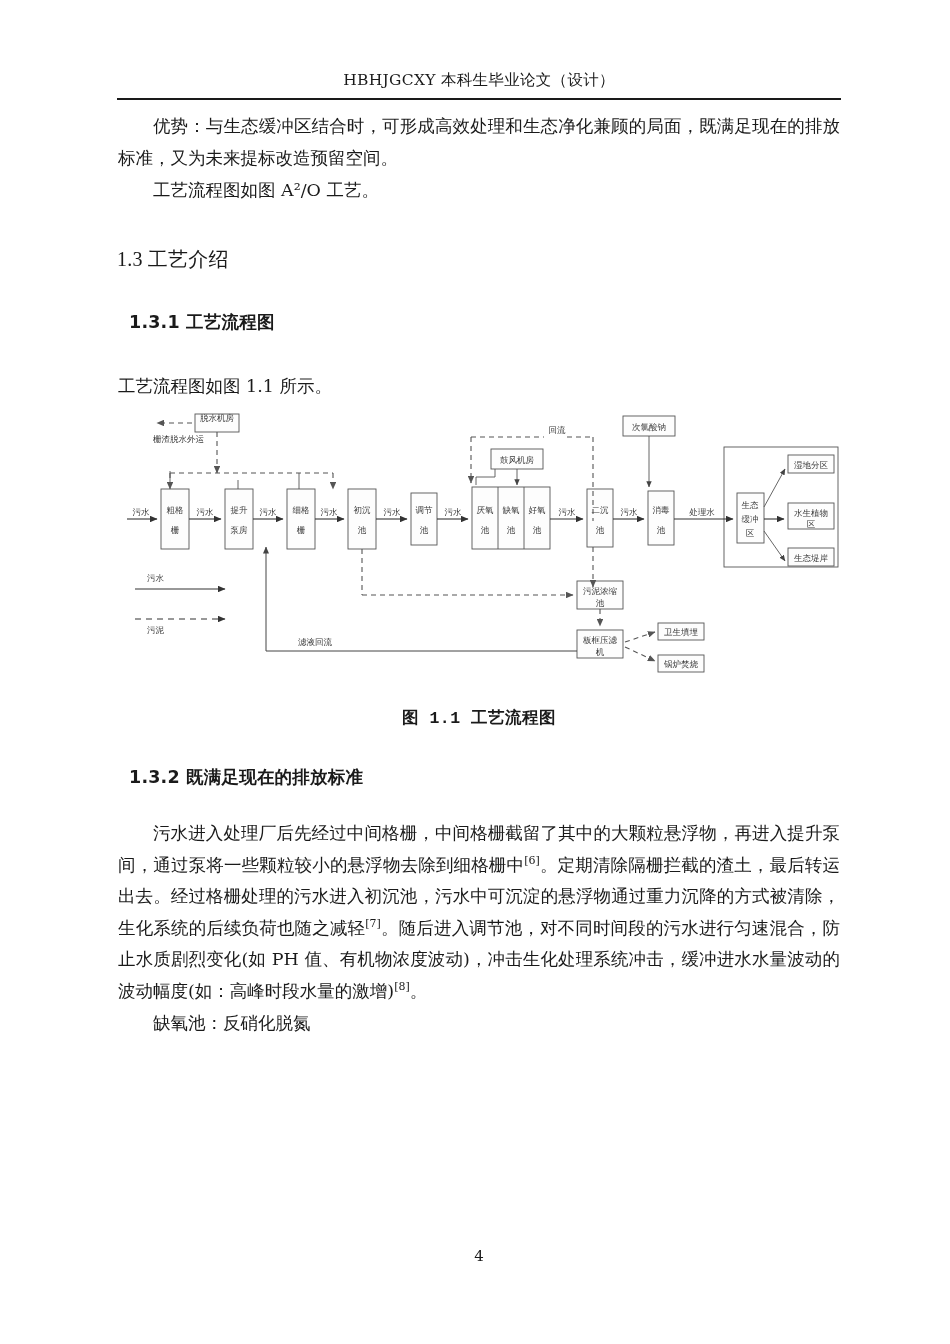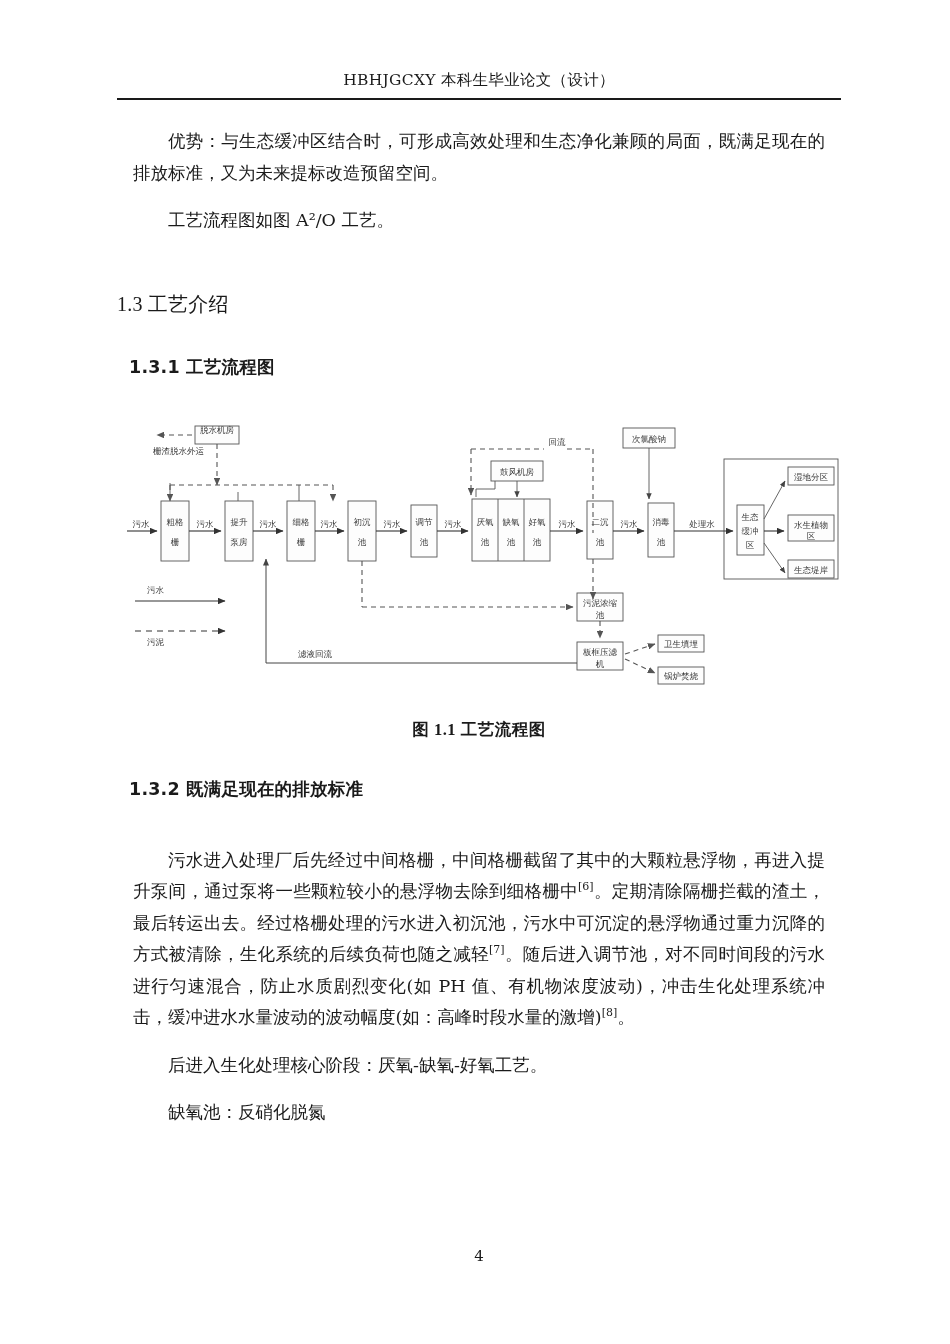--- a/index.html
+++ b/index.html
@@ -44,21 +44,21 @@
   }
 
   
   .content {
     position: absolute;
     left: 113px;
     top: 110px;
     width: 724px;
   }
   p.para {
-    margin: 16px;
+    margin: 1px;
     font-size: 17.5px;
     line-height: 31.5px;
     text-align: justify;
     text-justify: inter-ideograph;
     text-indent: 2em;
   }
   p.para.noindent { text-indent: 0; }
 
   h2.h-sec {
     margin: 0;
@@ -90,21 +90,21 @@
   
   .figure-wrap {
     position: relative;
     width: 724px;
     height: 290px;
   }
   .figure-caption {
     text-align: center;
     font-size: 16.5px;
     font-weight: bold;
-    font-family: Liberation Serif, serif;
+    font-family: Liberation Mono, monospace;
     letter-spacing: 0.5px;
     margin-top: 6px;
   }
 
   
   .pagenum {
     position: absolute;
     left: 0;
     top: 1247px;
     width: 950px;
@@ -129,20 +129,21 @@
 
     <p class="para">优势：与生态缓冲区结合时，可形成高效处理和生态净化兼顾的局面，既满足现在的排放标准，又为未来提标改造预留空间。</p>
     <p class="para">工艺流程图如图 A²/O 工艺。</p>
 
     <div class="gap-lg"></div>
     <h2 class="h-sec">1.3  工艺介绍</h2>
     <div class="gap-md"></div>
     <h3 class="h-sub">1.3.1  工艺流程图</h3>
     <div class="gap-md"></div>
 
+    <p class="para noindent">工艺流程图如图 1.1 所示。</p>
 
     <div class="gap-xs"></div>
 
     <div class="figure-wrap">
       <svg width="724" height="290" viewBox="0 0 724 290" xmlns="http://www.w3.org/2000/svg">
         <defs>
           <marker id="ah" markerWidth="7" markerHeight="6" refX="6.5" refY="3" orient="auto">
             <path d="M0,0 L7,3 L0,6 z" fill="#333"></path>
           </marker>
           <marker id="ahd" markerWidth="7" markerHeight="6" refX="6.5" refY="3" orient="auto">
@@ -312,20 +313,19 @@
     </div>
 
     <div class="figure-caption">图 1.1  工艺流程图</div>
 
     <div class="gap-md"></div>
     <h3 class="h-sub">1.3.2  既满足现在的排放标准</h3>
     <div class="gap-sm"></div>
 
     <p class="para"><span>污水进入处理厂后先经过中间格栅，中间格栅截留了其中的大颗粒悬浮物，再进入提升泵间，通过泵将一些颗粒较小的悬浮物去除到细格栅中</span><sup class="ref">[6]</sup><span>。定期清除隔栅拦截的渣土，最后转运出去。经过格栅处理的污水进入初沉池，污水中可沉淀的悬浮物通过重力沉降的方式被清除，生化系统的后续负荷也随之减轻</span><sup class="ref">[7]</sup><span>。随后进入调节池，对不同时间段的污水进行匀速混合，防止水质剧烈变化(如 PH 值、有机物浓度波动)，冲击生化处理系统冲击，缓冲进水水量波动的波动幅度(如：高峰时段水量的激增)</span><sup class="ref">[8]</sup><span>。</span></p>
 
-    <p class="para">后进入生化处理核心阶段：厌氧-缺氧-好氧工艺。</p>
     <p class="para">缺氧池：反硝化脱氮</p>
 
   </div>
 
   <div class="pagenum">4</div>
 
 </div>
 
 </body></html>

